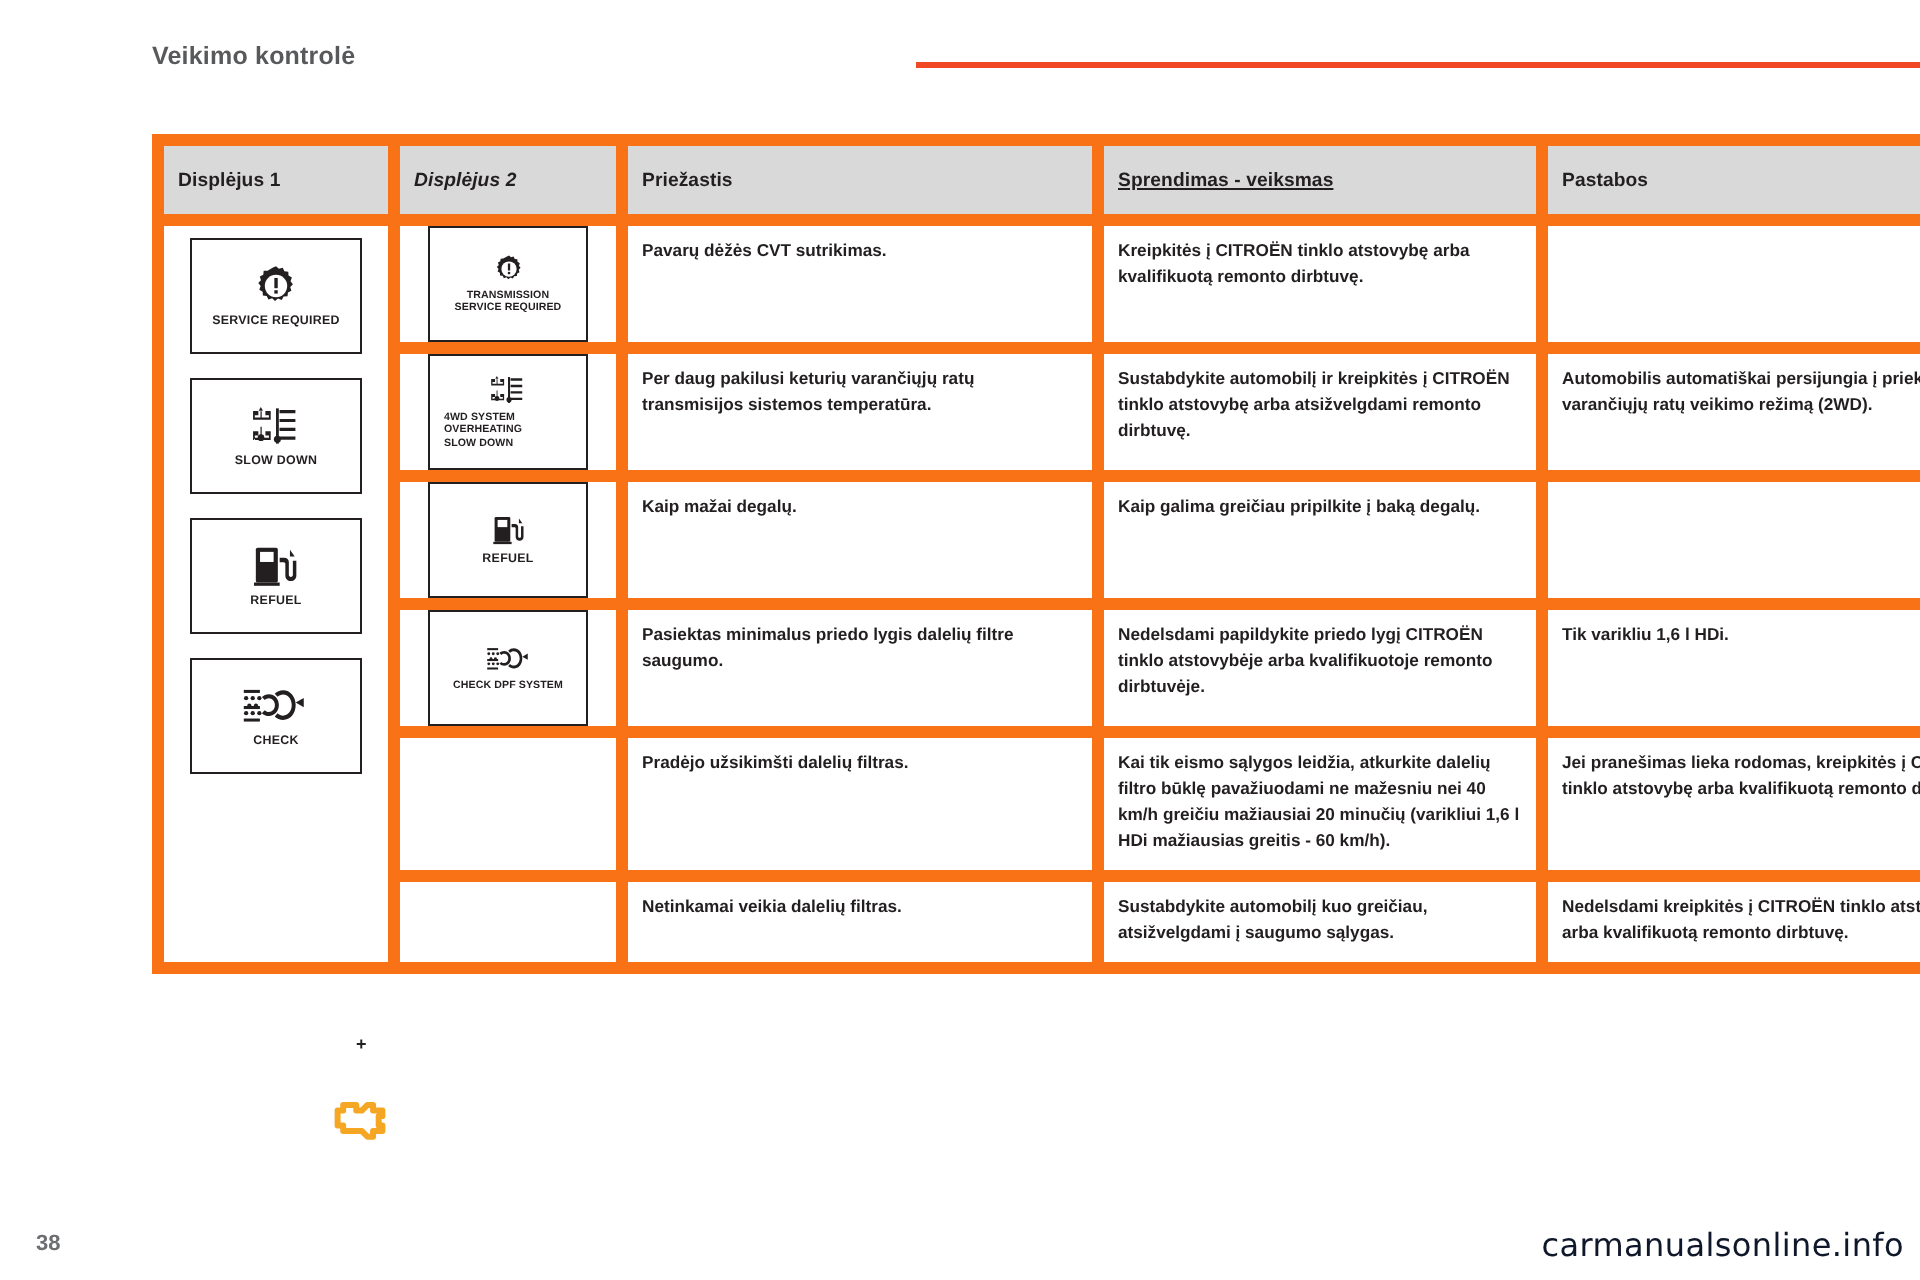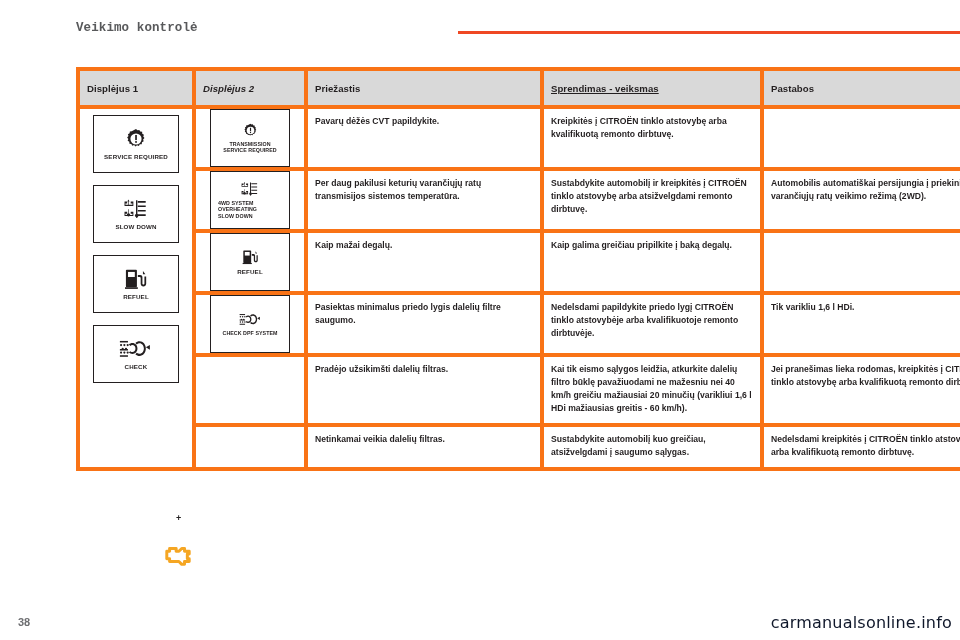--- a/index.html
+++ b/index.html
@@ -14,21 +14,20 @@
     font-family: "Liberation Sans", sans-serif;
     overflow: hidden;
   }
 
   
   #page-header {
     position: absolute;
     top: 0; left: 0;
     width: 960px;
     height: 48px;
-    font-family: Liberation Mono, monospace;
   }
   #header-title {
     position: absolute;
     left: 76px;
     top: 21px;
     font-size: 12.5px;
     font-weight: bold;
     color: #58595b;
     letter-spacing: 0.1px;
     white-space: nowrap;
@@ -47,21 +46,21 @@
     position: absolute;
     left: 76px;
     top: 67px;
     width: 829px;
     border-collapse: collapse;
     table-layout: fixed;
     background: #ffffff;
   }
   #spec-table th,
   #spec-table td {
-    border: 4px solid #f97316;
+    border: 6px solid #f97316;
     vertical-align: top;
     padding: 0;
   }
   #spec-table thead th {
     background: #d9d9d9;
     height: 34px;
     font-size: 9.6px;
     font-weight: bold;
     color: #231f20;
     text-align: left;
@@ -275,21 +274,21 @@
               <circle cx="12" cy="12" r="6.1" fill="#fff"></circle>
               <rect x="11.1" y="7.6" width="1.85" height="5.6" fill="#231f20"></rect>
               <rect x="11.1" y="14.3" width="1.85" height="1.85" fill="#231f20"></rect>
             </svg>
           </span>
           <span class="disp-label tiny" style="white-space:pre-line;">TRANSMISSION
 SERVICE REQUIRED</span>
         </div>
       </td>
       <td>
-          <div class="cell-text">Pavarų dėžės CVT papildykite.</div>
+          <div class="cell-text">Pavarų dėžės CVT sutrikimas.</div>
         </td>
       <td>
           <div class="cell-text">Kreipkitės į CITROËN tinklo atstovybę arba kvalifikuotą remonto dirbtuvę.</div>
         </td>
       <td>
           <div class="cell-text"></div>
         </td>
     </tr>
 
     <tr>

